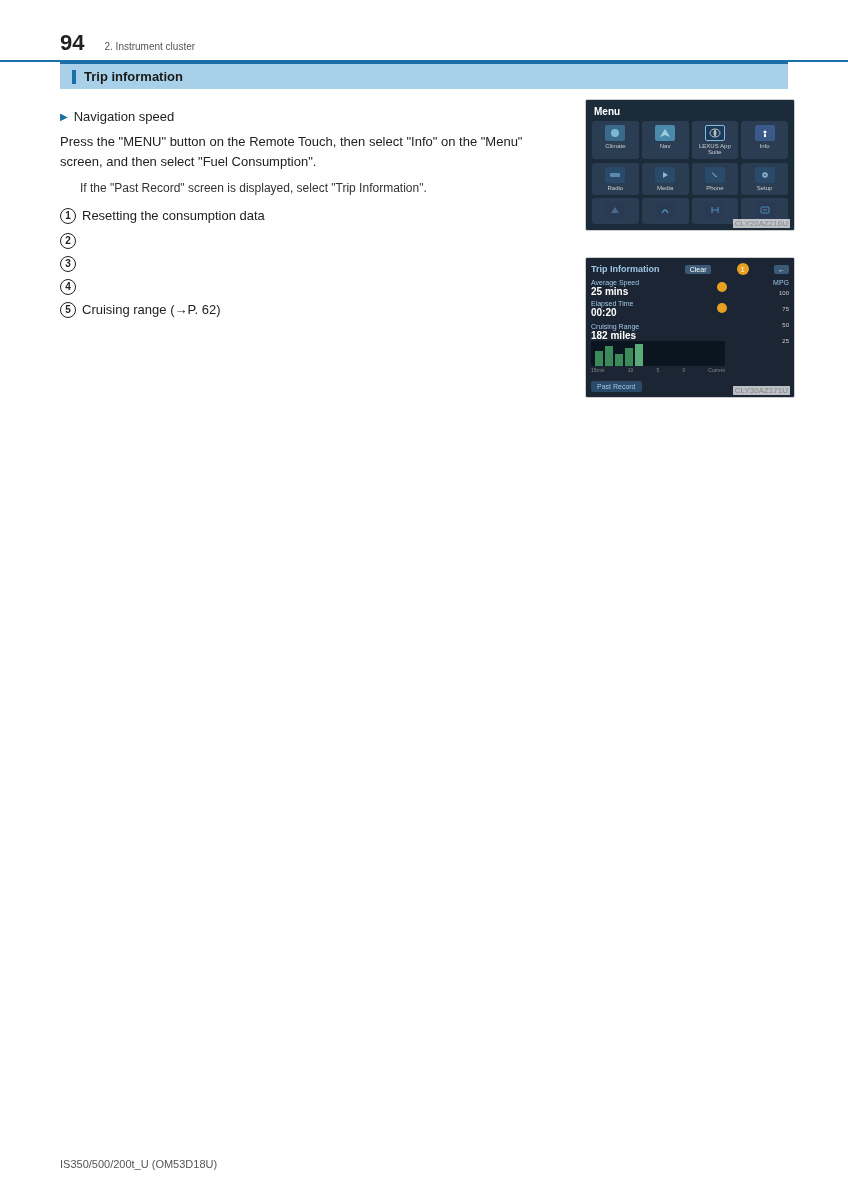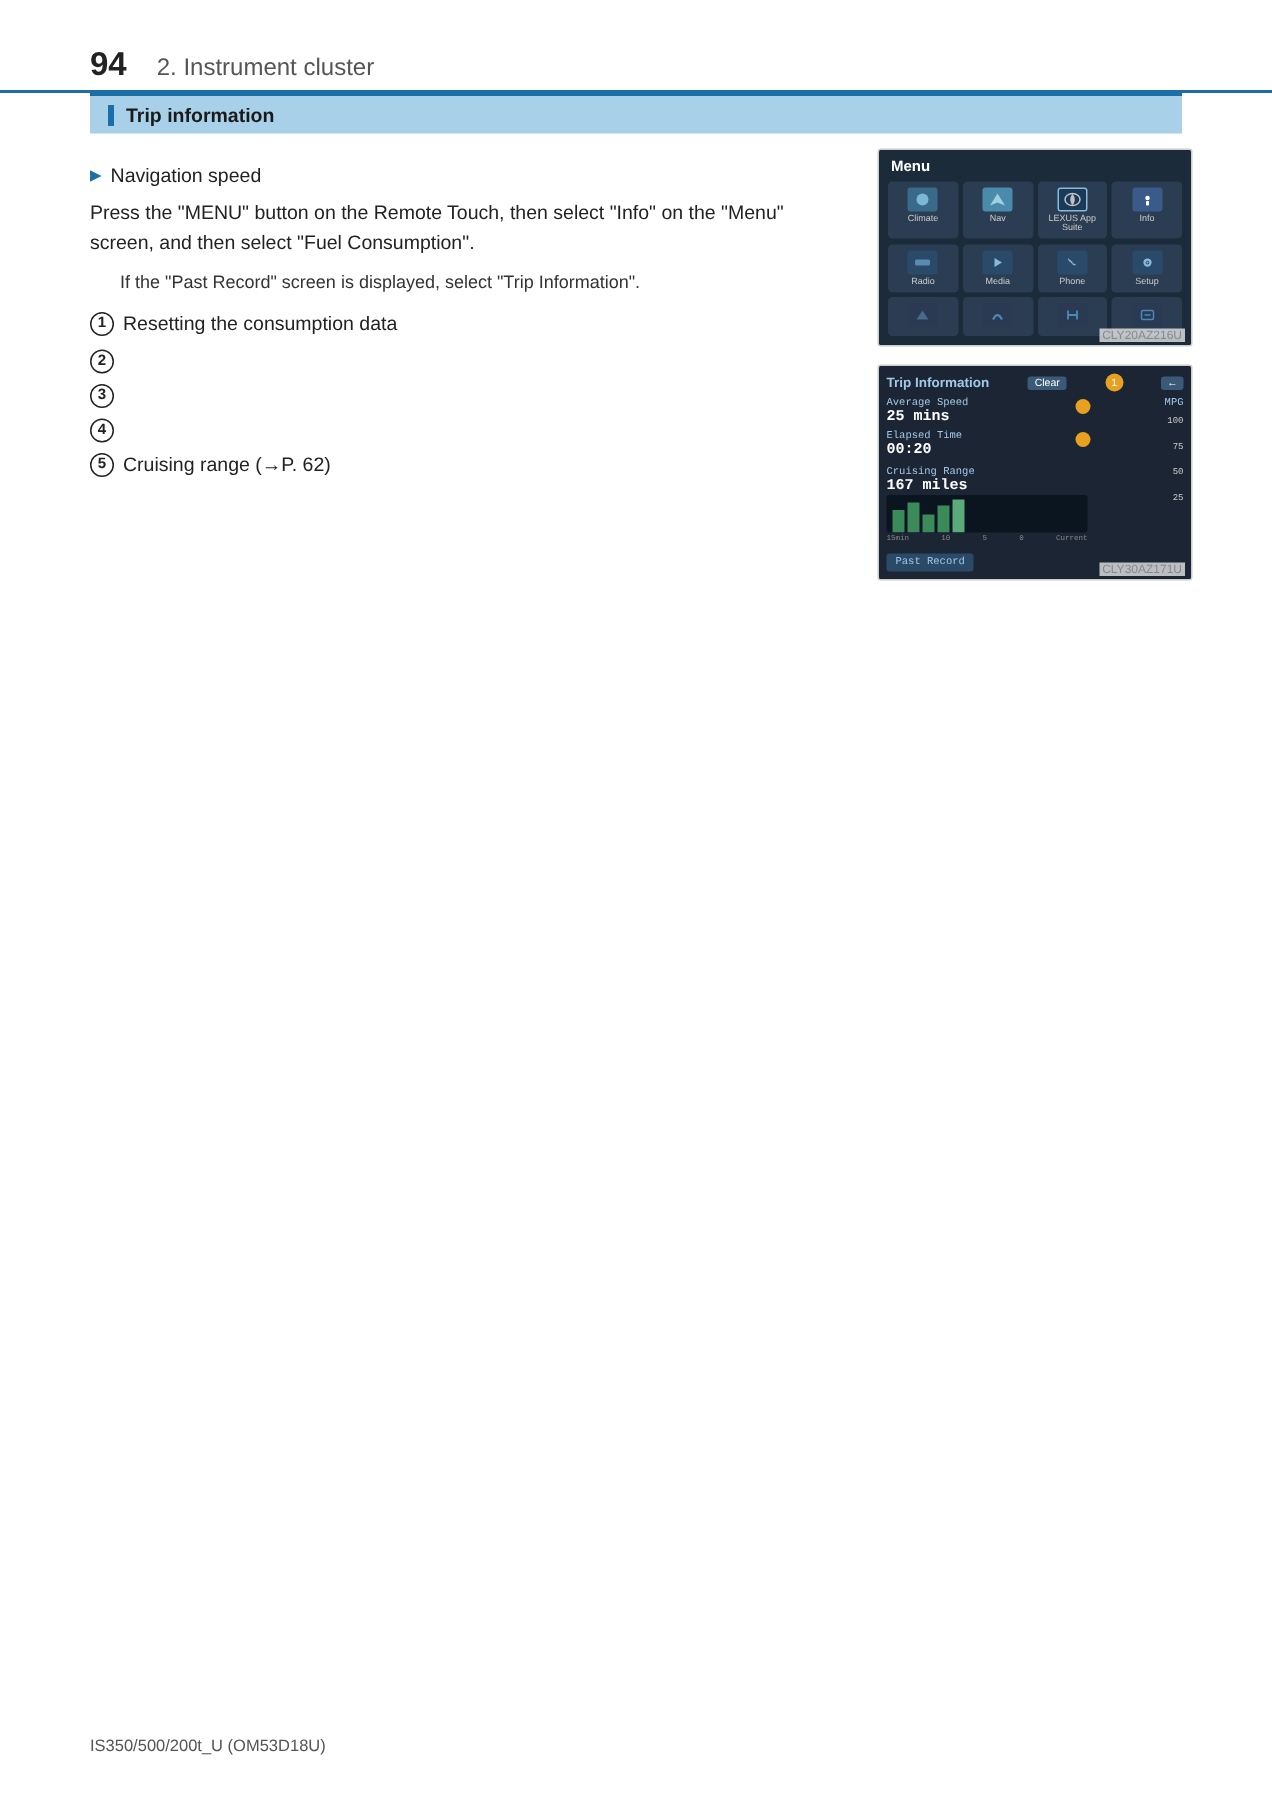--- a/index.html
+++ b/index.html
@@ -22,21 +22,21 @@
       padding-bottom: 4px;
       margin-bottom: 0;
     }
     .page-number {
       font-size: 22px;
       font-weight: bold;
       color: #222;
       margin-right: 20px;
     }
     .chapter-title {
-      font-size: 16px;
+      font-size: 10px;
       color: #555;
     }
 
     
     .section-title-bar {
       background: #a8d0e8;
       padding: 5px 12px;
       margin: 0 60px;
       display: flex;
       align-items: center;
@@ -65,21 +65,21 @@
     .text-column {
       flex: 1;
       min-width: 0;
     }
 
     .images-column {
       width: 215px;
       flex-shrink: 0;
       display: flex;
       flex-direction: column;
-      gap: 12px;
+      gap: 26px;
       padding-left: 12px;
     }
 
     
     .nav-item {
       display: flex;
       align-items: flex-start;
       gap: 6px;
       margin-bottom: 8px;
       margin-top: 10px;
@@ -244,21 +244,20 @@
     .trip-back-btn {
       background: #3a5a78;
       color: #fff;
       font-size: 7px;
       padding: 1px 4px;
       border-radius: 2px;
     }
     .trip-content {
       display: flex;
       gap: 4px;
-      font-family: Liberation Mono, monospace;
     }
     .trip-left {
       flex: 1;
     }
     .trip-section {
       margin-bottom: 3px;
     }
     .trip-section-label {
       color: #a0c8e8;
       font-size: 7px;
@@ -516,21 +515,21 @@
                 <div class="trip-section-label">Elapsed Time</div>
                 <div class="trip-section-value">00:20</div>
               </div>
               <div style="position:absolute; right:-2px; top:0;">
                 <span style="background:#e8a020; color:#fff; font-size:7px; width:10px; height:10px; border-radius:50%; display:inline-flex; align-items:center; justify-content:center; font-weight:bold;"></span>
               </div>
             </div>
 
             <div class="trip-section cruise-section">
               <div class="trip-section-label">Cruising Range</div>
-              <div class="trip-section-value">167 miles</div>
+              <div class="trip-section-value">182 miles</div>
 
               <div class="cruise-chart">
                 <div class="chart-bar" style="left:4px; height:15px; background:#3a8a5a;"></div>
                 <div class="chart-bar" style="left:14px; height:20px; background:#3a8a5a;"></div>
                 <div class="chart-bar" style="left:24px; height:12px; background:#3a8a5a;"></div>
                 <div class="chart-bar" style="left:34px; height:18px; background:#3a8a5a;"></div>
                 <div class="chart-bar" style="left:44px; height:22px; background:#5aaa7a;"></div>
               </div>
               <div style="display:flex; justify-content:space-between; margin-top:1px;">
                 <span style="font-size:5px; color:#888;">15min</span>

